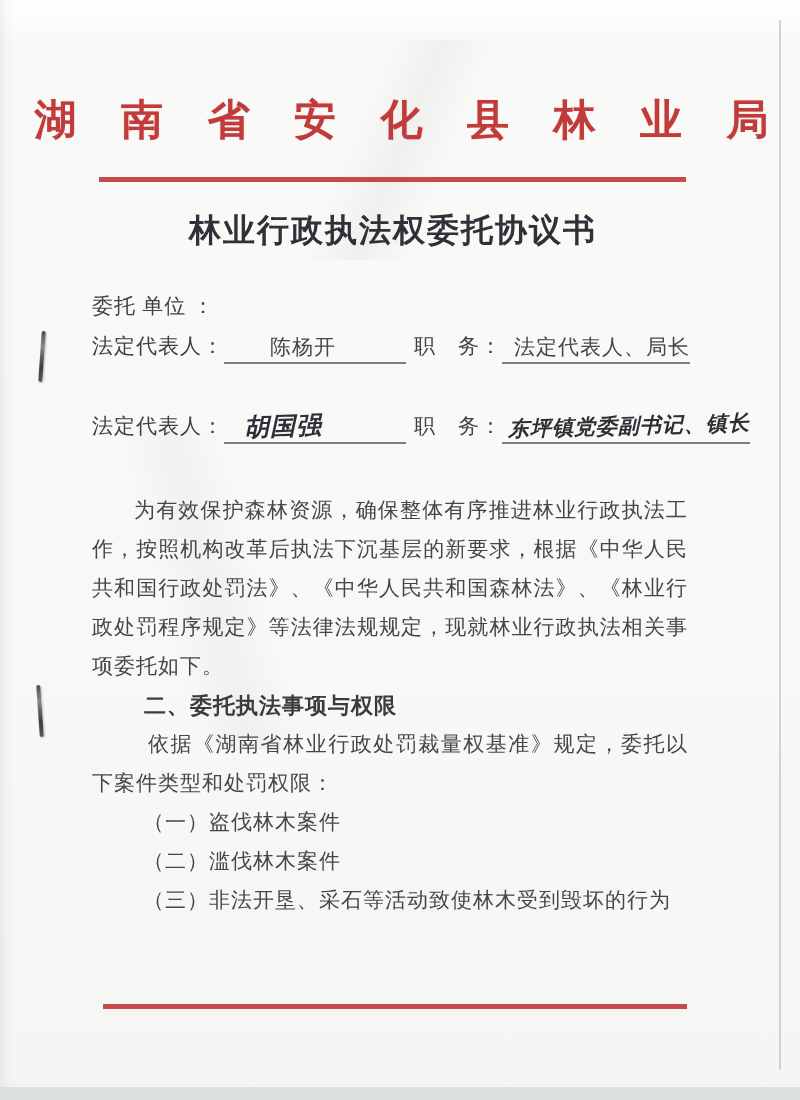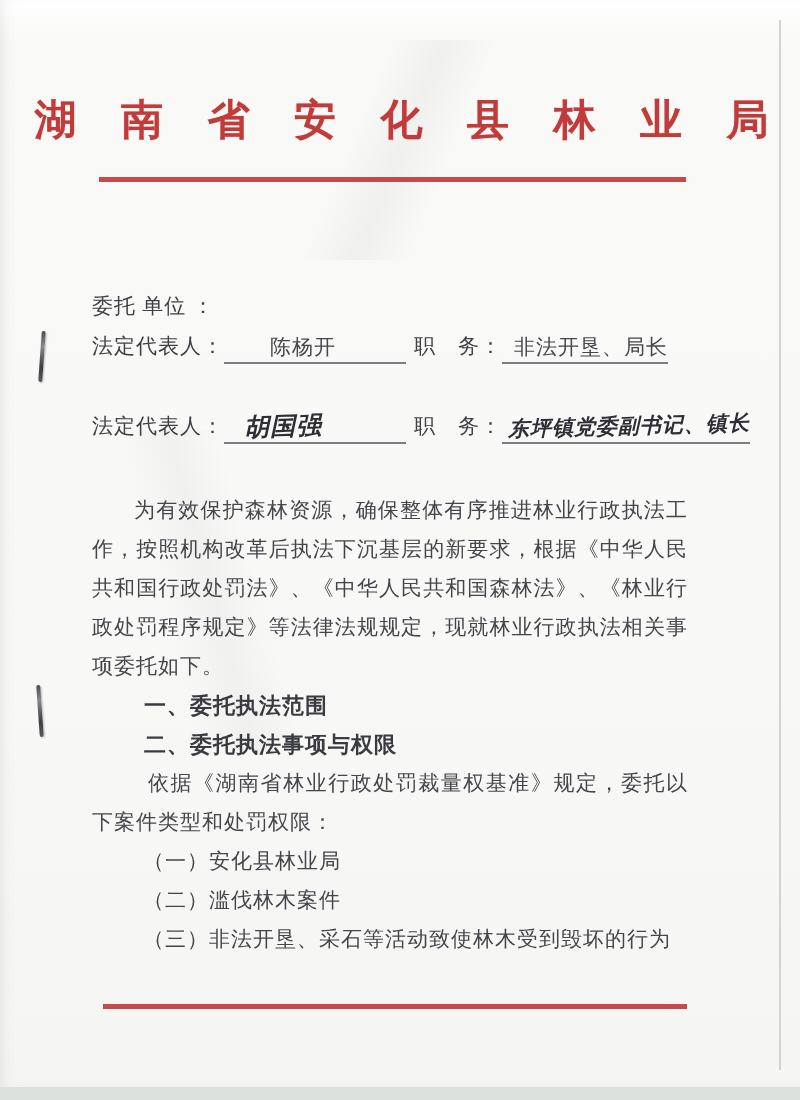--- a/index.html
+++ b/index.html
@@ -113,59 +113,59 @@
 </head>
 <body>
 
 <div class="paper">
   <div class="crease1"></div>
   <div class="crease2"></div>
 
   <div class="letterhead">湖 南 省 安 化 县 林 业 局</div>
   <div class="red-rule rule-top"></div>
 
+  <div class="doc-title">林业行政执法权委托协议书</div>
 
   <div class="frow frow-1">
     <span class="flabel">委托 单位 ：</span>
   </div>
 
   <div class="frow frow-2">
     <span class="flabel">法定代表人：</span>
     <span class="uline w182">
       <span class="printed-val center" style="padding-left:46px;">陈杨开</span>
     </span>
     <span class="flabel2">职　务：</span>
     <span class="uline grow">
-      <span class="printed-val center">非法开垦、局长</span>
+      <span class="printed-val center">法定代表人、局长</span>
     </span>
   </div>
 
 
   <div class="frow frow-4">
     <span class="flabel">法定代表人：</span>
     <span class="uline w182">
       <span class="hw hw-name">胡国强</span>
     </span>
     <span class="flabel2">职　务：</span>
     <span class="uline grow">
       <span class="hw hw-duty">东坪镇党委副书记、镇长</span>
     </span>
   </div>
 
   <div class="content">
     <p class="intro">为有效保护森林资源，确保整体有序推进林业行政执法工作，按照机构改革后执法下沉基层的新要求，根据《中华人民共和国行政处罚法》、《中华人民共和国森林法》、《林业行政处罚程序规定》等法律法规规定，现就林业行政执法相关事项委托如下。</p>
 
-    <div class="sec-heading">一、委托执法范围</div>
 
 
     <div class="sec-heading">二、委托执法事项与权限</div>
 
     <p class="lead">依据《湖南省林业行政处罚裁量权基准》规定，委托以下案件类型和处罚权限：</p>
 
-    <div class="case-item">（一）安化县林业局</div>
+    <div class="case-item">（一）盗伐林木案件</div>
     <div class="case-item">（二）滥伐林木案件</div>
     <div class="case-item">（三）非法开垦、采石等活动致使林木受到毁坏的行为</div>
   </div>
 
   <div class="red-rule rule-bottom"></div>
 
   <div class="staple staple-1"></div>
   <div class="staple staple-2"></div>
 
   <div class="edge-line"></div>

